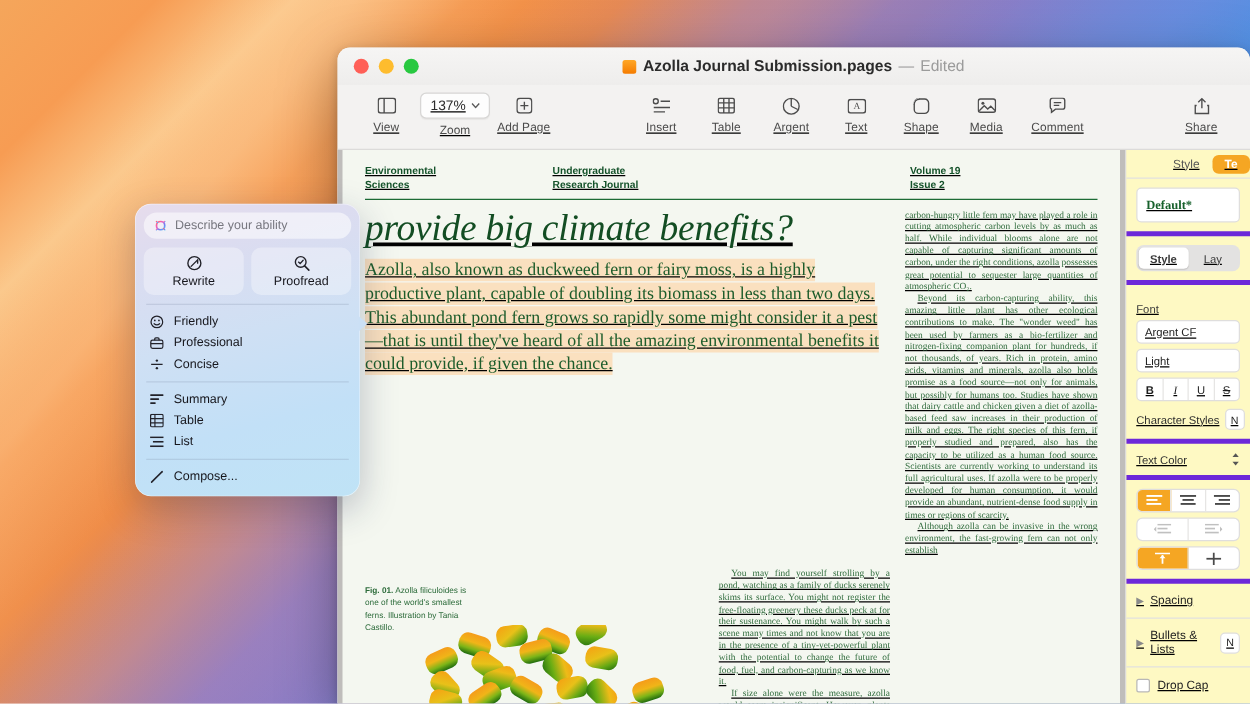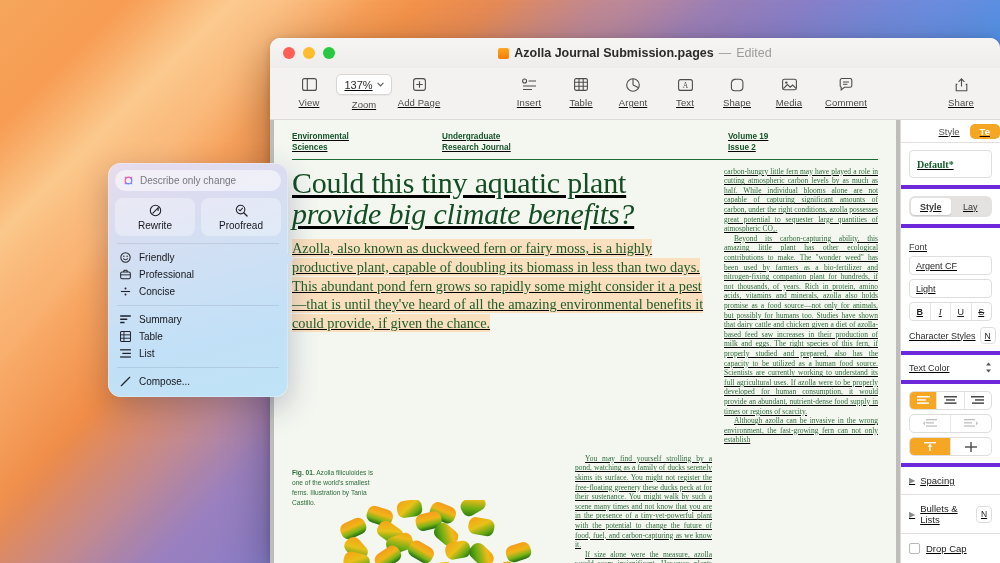--- a/index.html
+++ b/index.html
@@ -185,21 +185,21 @@
 
   .lower-two { display: flex; gap: 11px; margin-top: 9px; }
   .lt-left { width: 272px; position: relative; min-height: 190px; }
   .lt-right { width: 137px; }
 
   .azolla { position: absolute; left: 0; top: 46px; width: 272px; height: 150px; }
 
   
   .inspector {
     width: 100px; flex: 0 0 100px;
-    background: #ffffff;
+    background: #fef9c3;
     border-left: 1px solid #dcdbda;
     display: flex; flex-direction: column;
     font-size: 9px; color: #202020;
     overflow: hidden;
   }
   .insp-tabs {
     height: 24px; display: flex; align-items: center;
     justify-content: flex-end; gap: 0; padding: 3px 0 3px 6px;
     border-bottom: 1px solid #e2e1e0;
   }
@@ -463,21 +463,20 @@
             <div class="mh-col" style="width:150px">
               <div>Volume 19</div>
               <div>Issue 2</div>
             </div>
           </div>
           <div class="mh-rule"></div>
 
           <div class="doc-cols">
             <div class="col-main">
               <div class="headline">
-                <span>Could this tiny aquatic plant</span>
                 <span class="ital">provide big climate benefits?</span>
               </div>
               <div class="lede">
                 <span class="hl">Azolla, also known as duckweed fern or fairy moss, is a highly productive plant, capable of doubling its biomass in less than two days. This abundant pond fern grows so rapidly some might consider it a pest—that is until they've heard of all the amazing environmental benefits it could provide, if given the chance.</span>
               </div>
             </div>
 
             <div class="col-side body-col">
               <p class="noindent">carbon-hungry little fern may have played a role in cutting atmospheric carbon levels by as much as half. While individual blooms alone are not capable of capturing significant amounts of carbon, under the right conditions, azolla possesses great potential to sequester large quantities of atmospheric CO₂.</p>
               <p>Beyond its carbon-capturing ability, this amazing little plant has other ecological contributions to make. The "wonder weed" has been used by farmers as a bio-fertilizer and nitrogen-fixing companion plant for hundreds, if not thousands, of years. Rich in protein, amino acids, vitamins and minerals, azolla also holds promise as a food source—not only for animals, but possibly for humans too. Studies have shown that dairy cattle and chicken given a diet of azolla-based feed saw increases in their production of milk and eggs. The right species of this fern, if properly studied and prepared, also has the capacity to be utilized as a human food source. Scientists are currently working to understand its full agricultural uses. If azolla were to be properly developed for human consumption, it would provide an abundant, nutrient-dense food supply in times or regions of scarcity.</p>
@@ -789,21 +788,21 @@
               <line x1="6" y1="9.8" x2="6" y2="11.2"></line>
             <line x1="0.8" y1="6" x2="2.2" y2="6"></line>
               <line x1="9.8" y1="6" x2="11.2" y2="6"></line>
             <line x1="2.3" y1="2.3" x2="3.3" y2="3.3"></line>
               <line x1="8.7" y1="8.7" x2="9.7" y2="9.7"></line>
             <line x1="9.7" y1="2.3" x2="8.7" y2="3.3"></line>
               <line x1="3.3" y1="8.7" x2="2.3" y2="9.7"></line>
           </g>
         </svg>
       </span>
-      <span class="ph">Describe only change</span>
+      <span class="ph">Describe your ability</span>
     </div>
 
     <div class="wt-btns">
       <div class="wt-btn">
         <span>
           <svg width="13" height="13" viewBox="0 0 14 14">
               <circle cx="7" cy="7" r="5.6" fill="none" stroke="#22222a" stroke-width="1.2"></circle>
               <path d="M4.2 9.8 L9.8 4.2" stroke="#22222a" stroke-width="1.2" stroke-linecap="round"></path>
               <path d="M9.8 4.2 L9.8 7" stroke="#22222a" stroke-width="1.2" stroke-linecap="round"></path>
             </svg>

